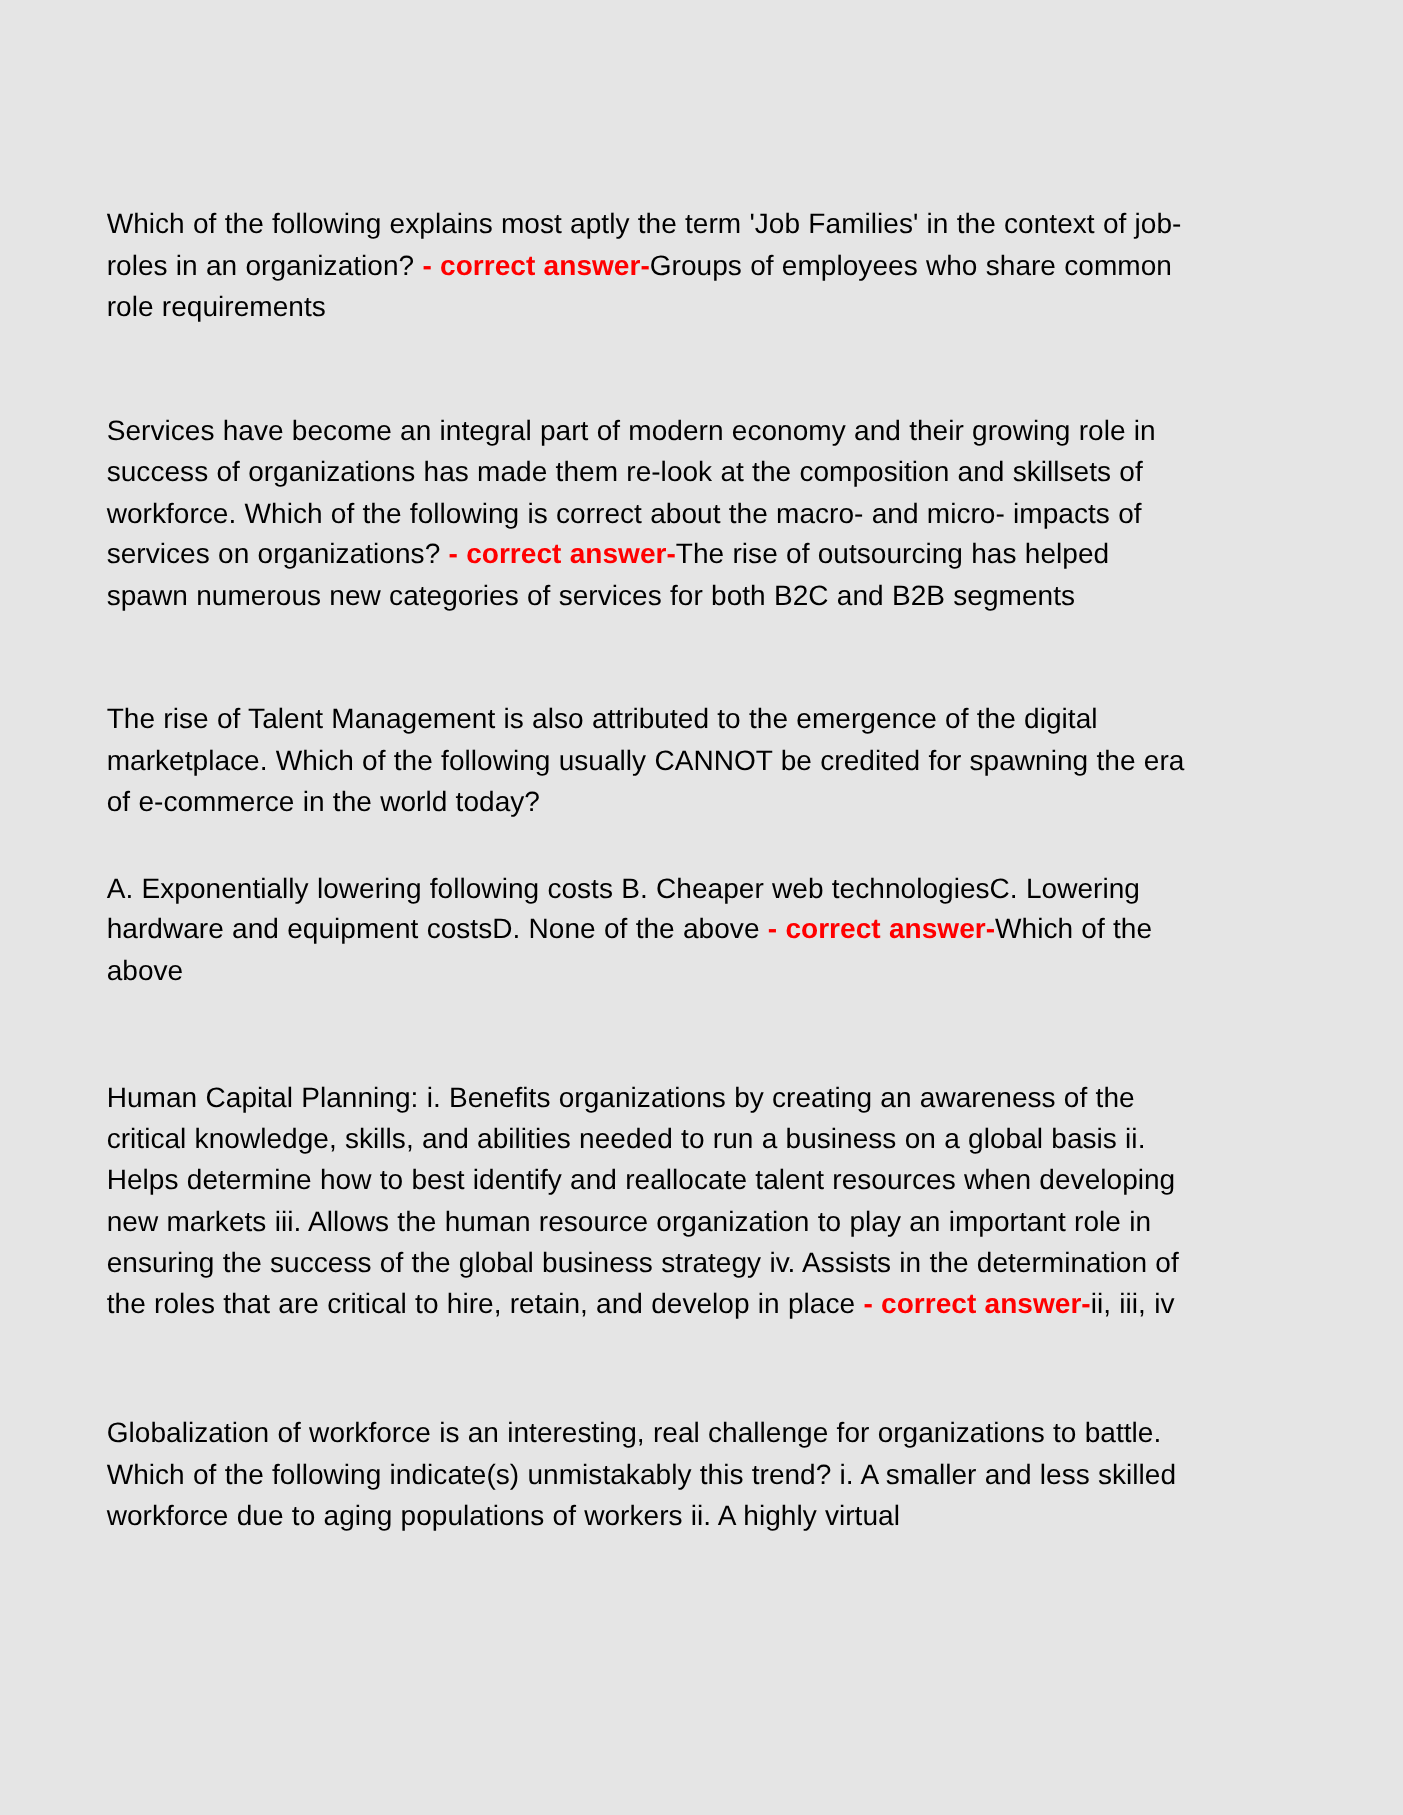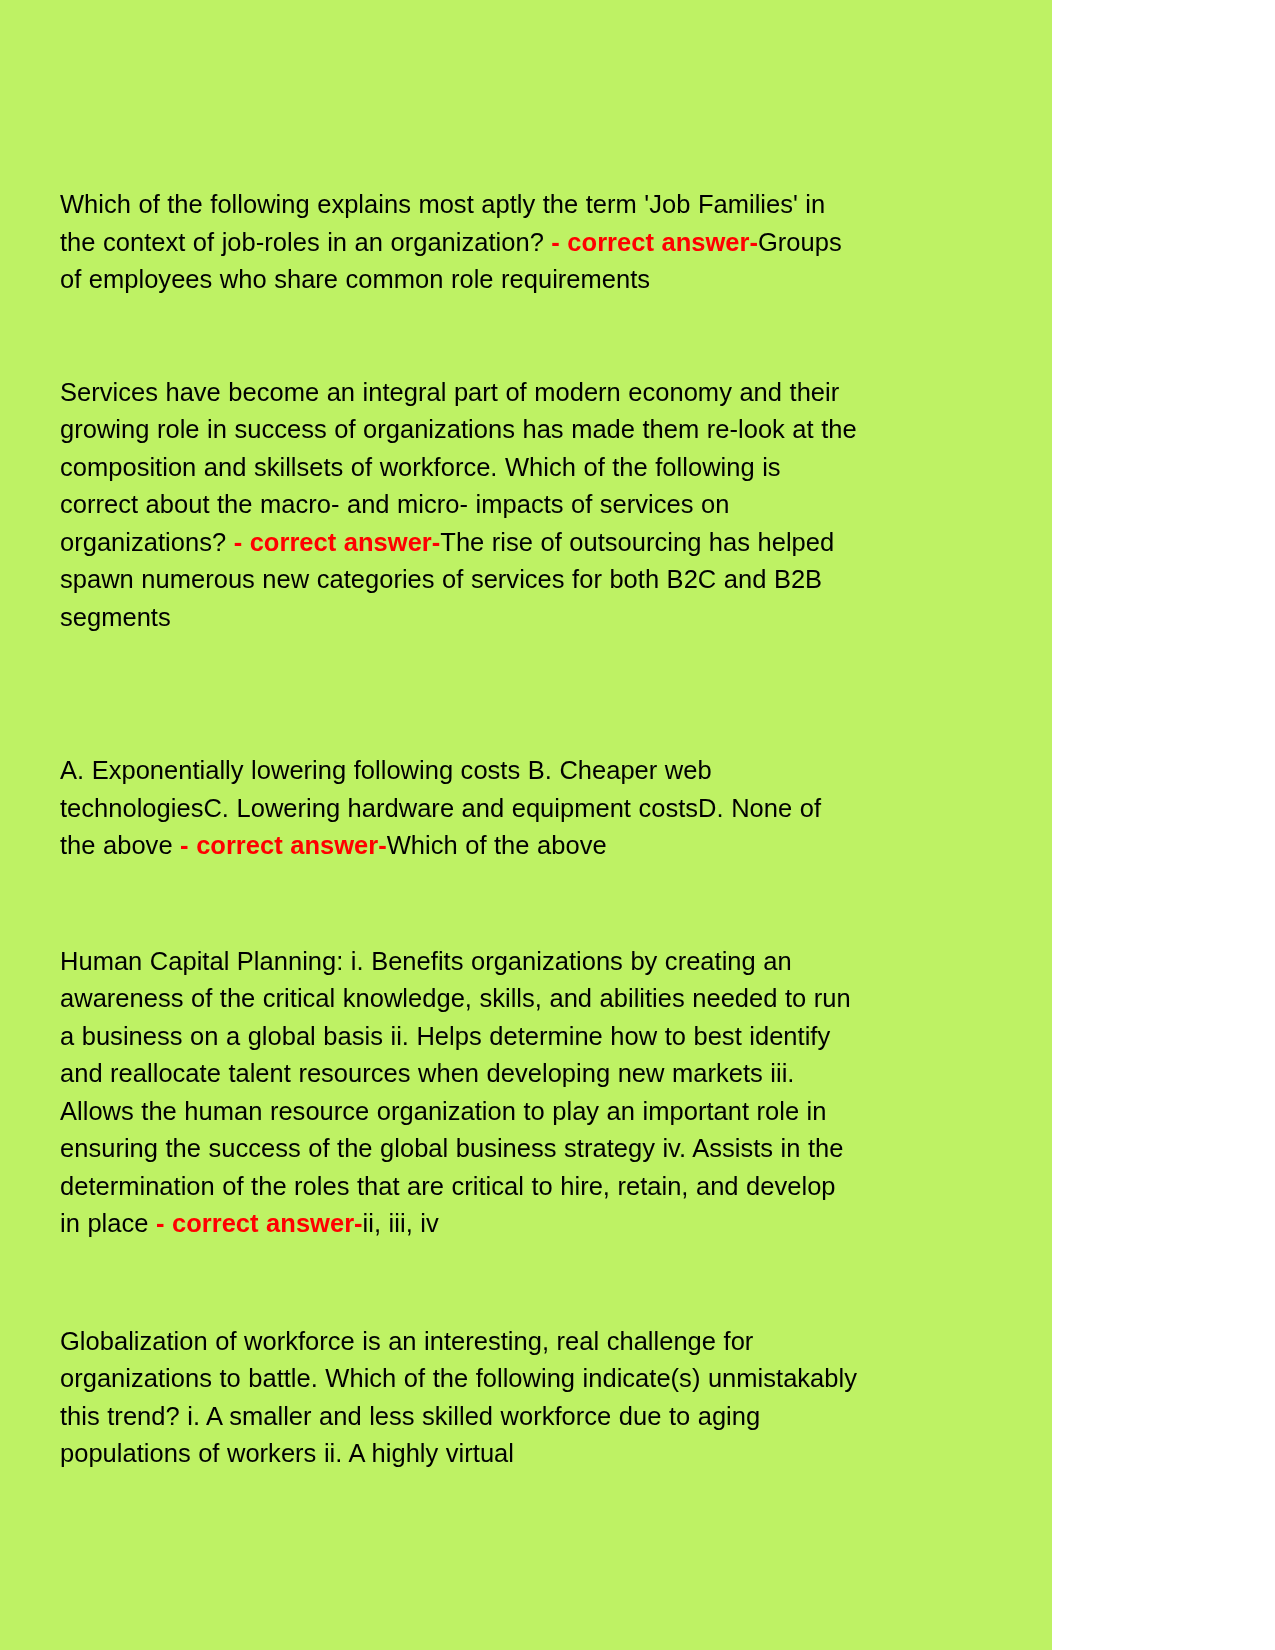--- a/index.html
+++ b/index.html
@@ -10,24 +10,24 @@
   body {
     width: 1275px;
     height: 1650px;
     font-family: "Liberation Sans", sans-serif;
     color: #000000;
     position: relative;
     overflow: hidden;
   }
   .page {
     box-sizing: border-box;
-    width: 1052px;
+    width: 1275px;
     height: 1650px;
-    background: #bef264;
-    padding: 186px 195px 0 60px;
+    background: #e5e5e5;
+    padding: 186px 195px 0 97px;
   }
   .qa-block {
     font-size: 25.5px;
     line-height: 37.5px;
     color: #000000;
     letter-spacing: 0.02px;
     word-spacing: 0.4px;
     text-align: left;
   }
   
@@ -55,20 +55,23 @@
   </div>
 
   <div class="spacer-1" data-name="paragraph-spacer"></div>
 
   <div class="qa-block" data-name="qa-block-2">
     <span data-name="question-prompt">Services have become an integral part of modern economy and their growing role in success of organizations has made them re-look at the composition and skillsets of workforce. Which of the following is correct about the macro- and micro- impacts of services on organizations? </span><span class="answer-tag" data-name="correct-answer-marker">- correct answer-</span><span data-name="body-text">The rise of outsourcing has helped spawn numerous new categories of services for both B2C and B2B segments</span>
   </div>
 
   <div class="spacer-2" data-name="paragraph-spacer"></div>
 
+  <div class="qa-block" data-name="qa-block-3-prompt">
+    <span data-name="question-prompt">The rise of Talent Management is also attributed to the emergence of the digital marketplace. Which of the following usually CANNOT be credited for spawning the era of e-commerce in the world today?</span>
+  </div>
 
   <div class="spacer-3" data-name="paragraph-spacer"></div>
 
   <div class="qa-block" data-name="qa-block-3-options">
     <span data-name="answer-options">A. Exponentially lowering following costs B. Cheaper web technologiesC. Lowering hardware and equipment costsD. None of the above </span><span class="answer-tag" data-name="correct-answer-marker">- correct answer-</span><span data-name="body-text">Which of the above</span>
   </div>
 
   <div class="spacer-4" data-name="paragraph-spacer"></div>
 
   <div class="qa-block" data-name="qa-block-4">

